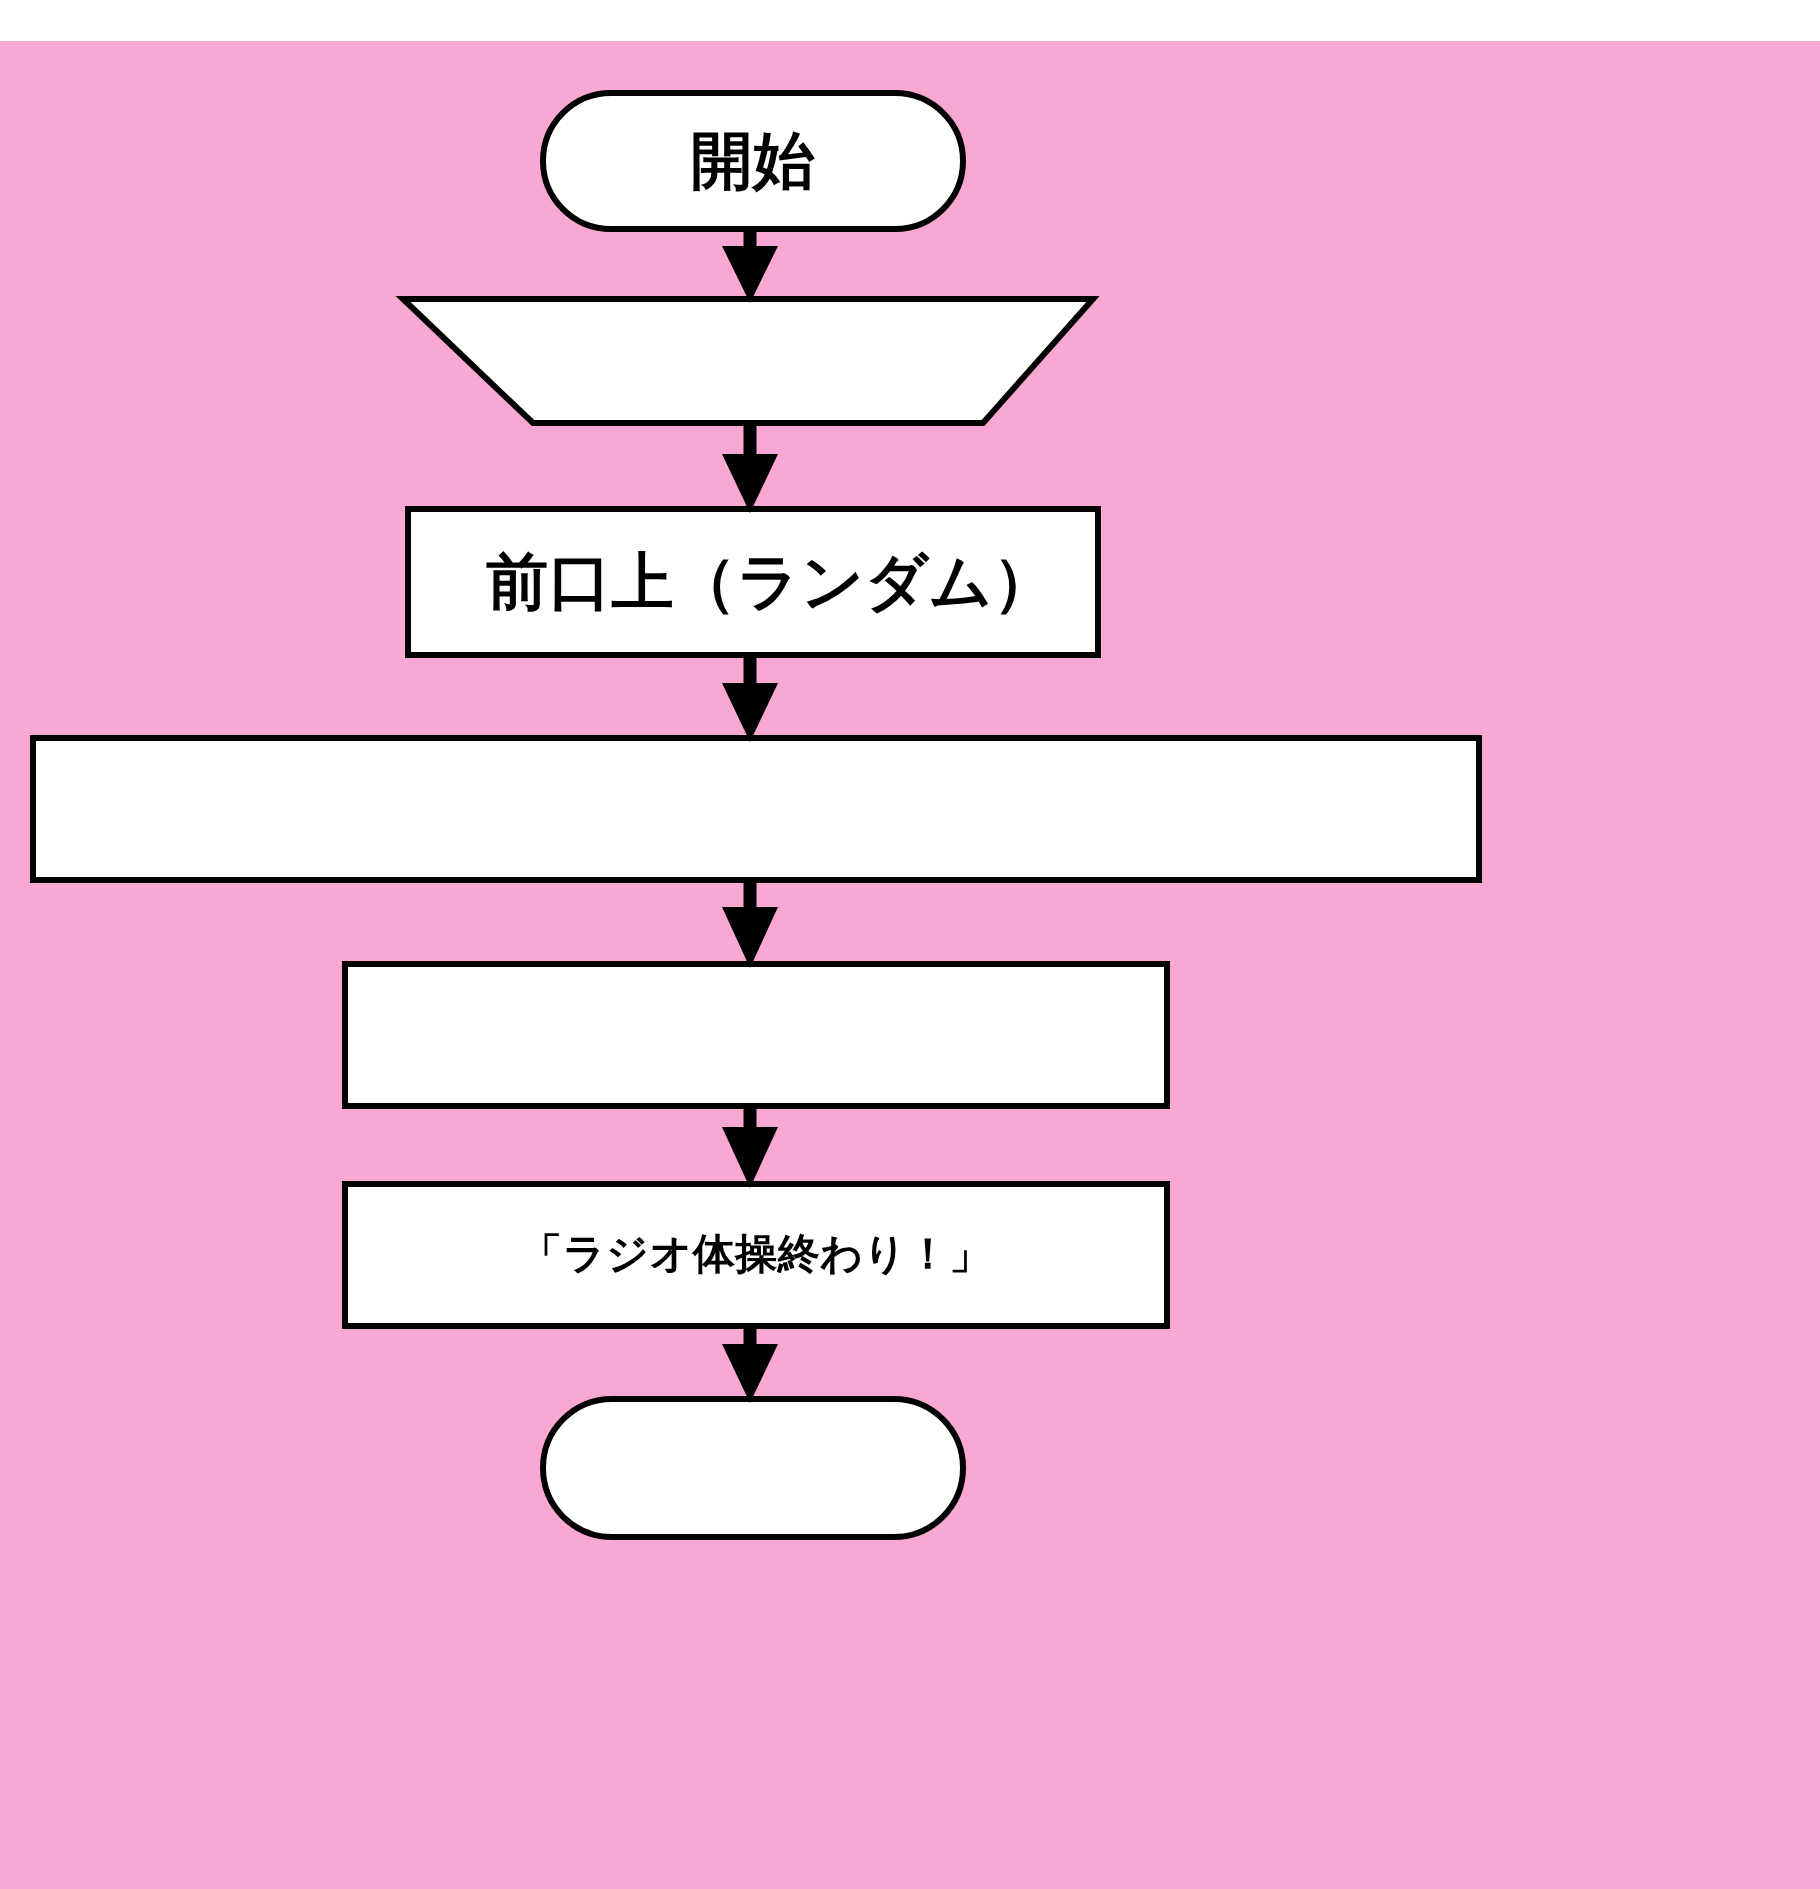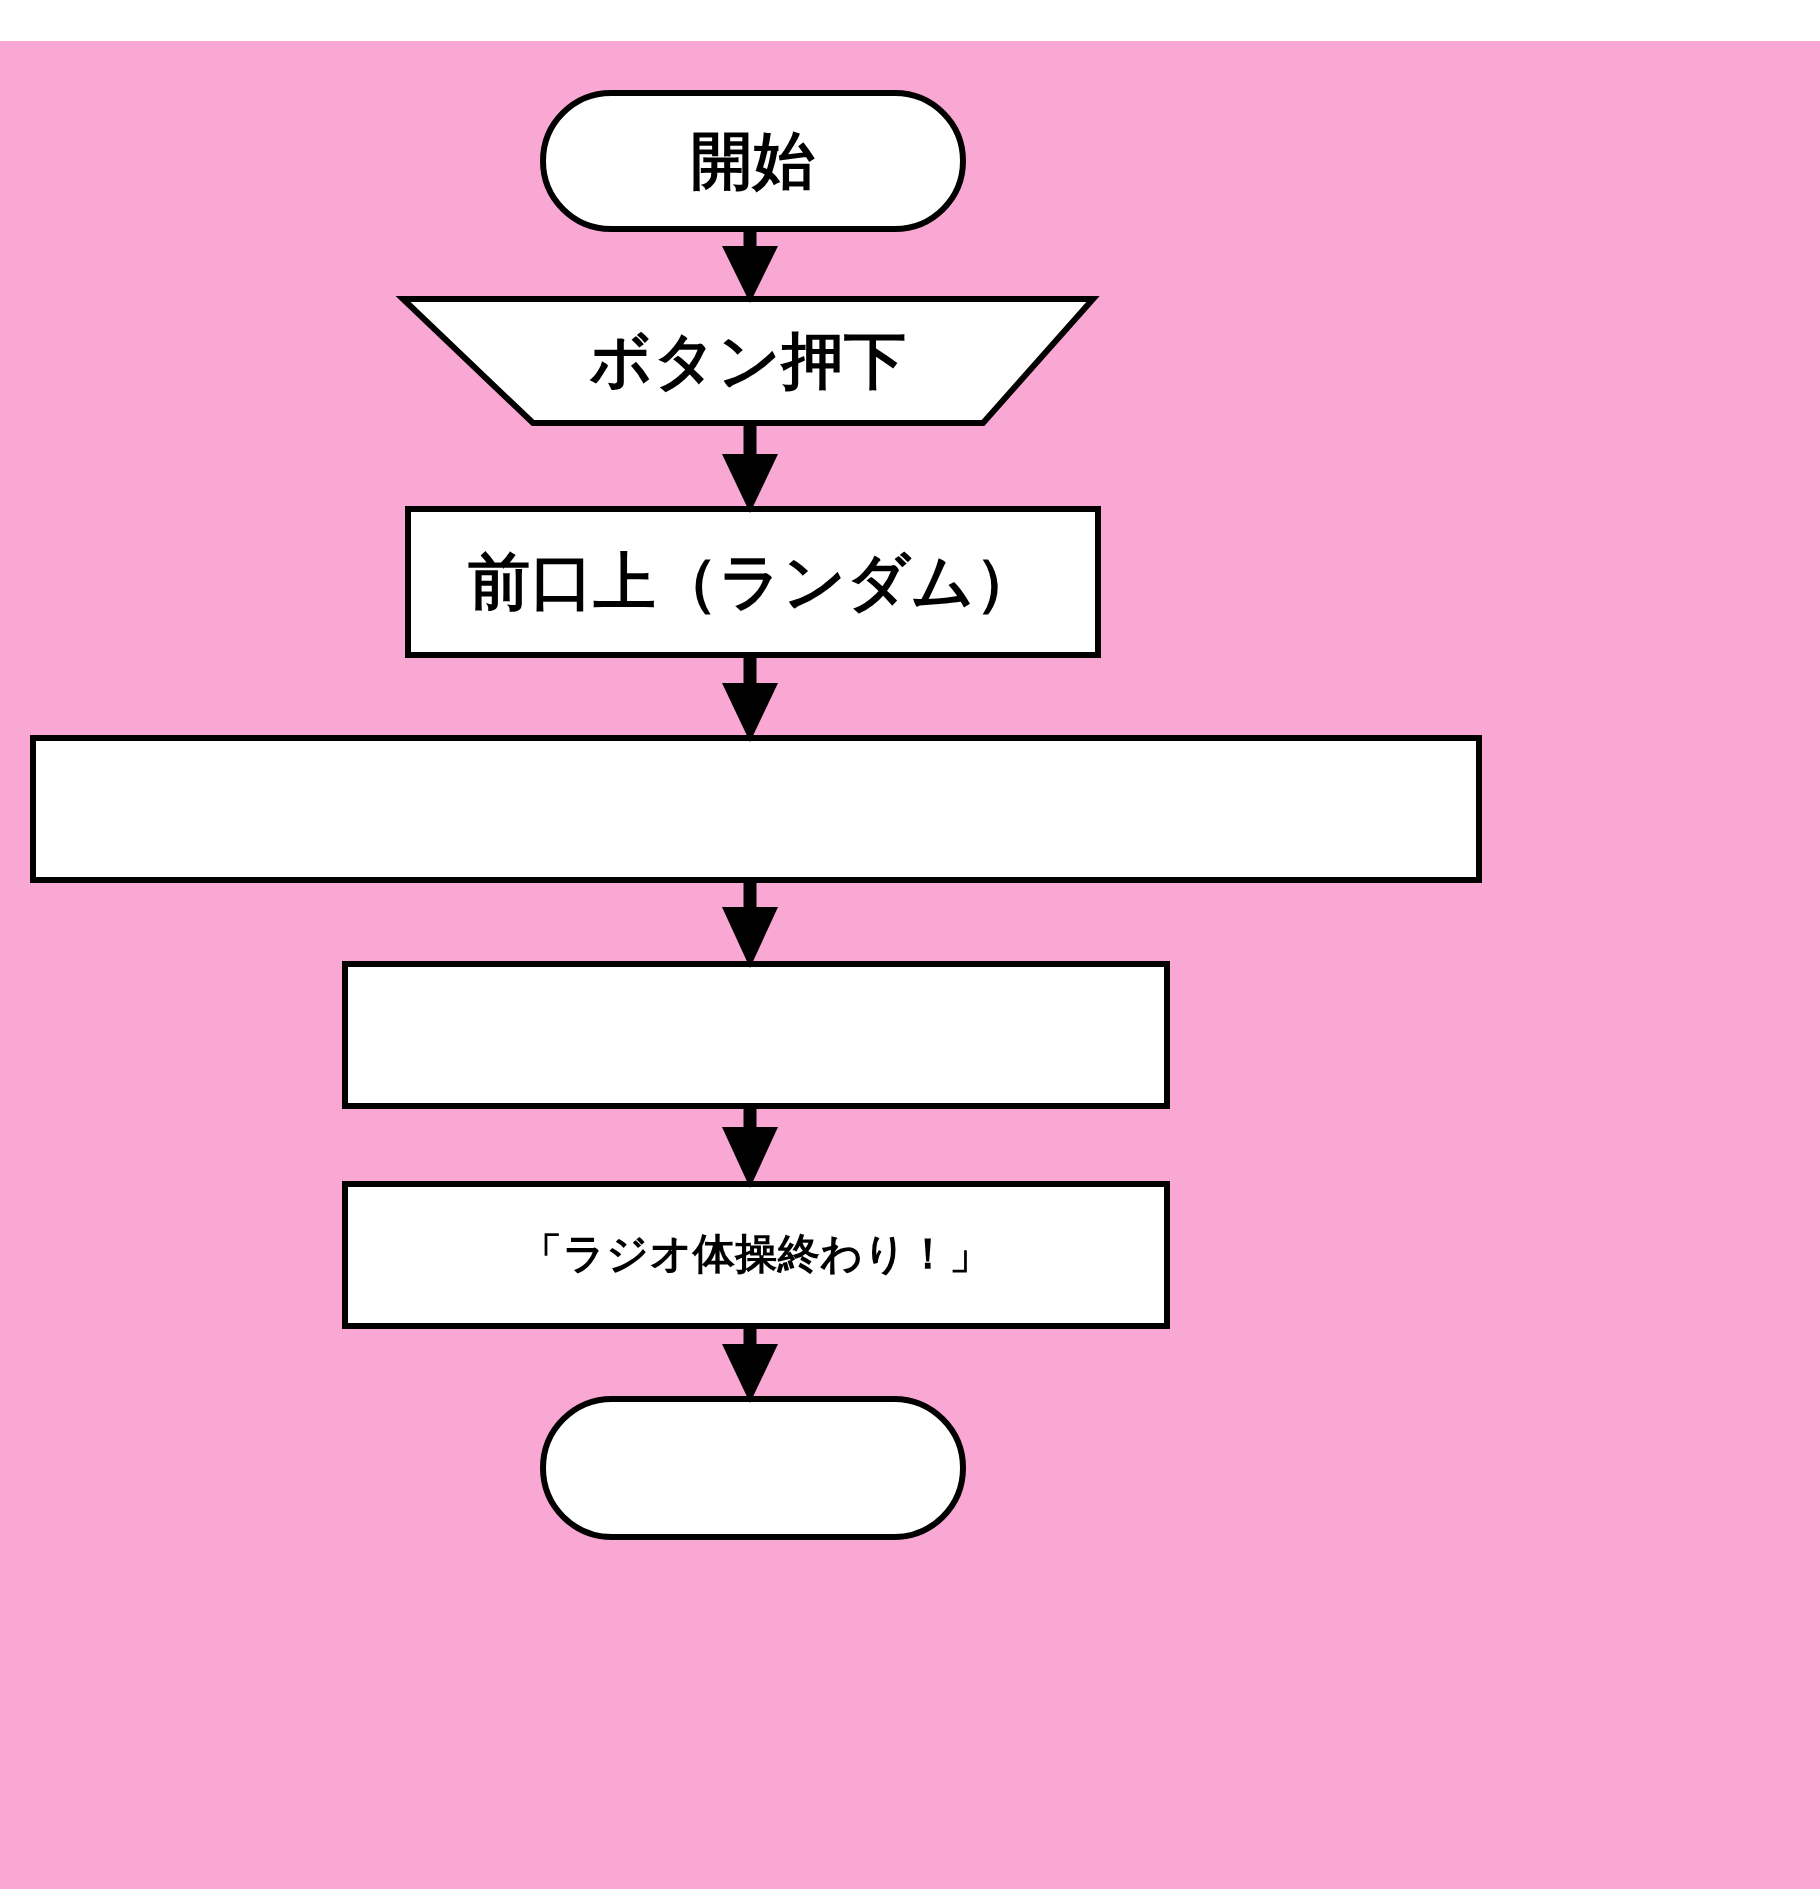--- a/index.html
+++ b/index.html
@@ -35,21 +35,21 @@
     font-family: "DejaVu Sans", "Liberation Sans", sans-serif;
     font-weight: bold;
     color: #000000;
     white-space: nowrap;
     line-height: 1;
     letter-spacing: 0.01em;
     pointer-events: none;
   }
   .lbl-start   { left: 540px;  top: 50px;   width: 426px; height: 140px; font-size: 62px; }
   .lbl-btn     { left: 400px;  top: 256px;  width: 696px; height: 128px; font-size: 62px; }
-  .lbl-intro   { left: 406px;  top: 466px;  width: 694px; height: 150px; font-size: 62px; }
+  .lbl-intro   { left: 424px;  top: 466px;  width: 694px; height: 150px; font-size: 62px; }
   .lbl-announce{ left: 30px;   top: 694px;  width: 1452px;height: 146px; font-size: 62px; }
   .lbl-music   { left: 342px;  top: 920px;  width: 828px; height: 146px; font-size: 62px; }
   .lbl-finish  { left: 342px;  top: 1140px; width: 828px; height: 146px; font-size: 42px; }
   .lbl-end     { left: 540px;  top: 1356px; width: 426px; height: 142px; font-size: 62px; }
 </style>
 </head>
 <body>
 
 <div id="canvas">
 
@@ -96,21 +96,20 @@
 
     <g>
       <line x1="750" y1="1285" x2="750" y2="1330" stroke="#000000" stroke-width="13"></line>
       <polygon points="750,1362 722,1303 778,1303" fill="#000000"></polygon>
     </g>
 
   </svg>
 
   <div class="node-label lbl-start">開始</div>
 
-  <div class="node-label lbl-btn">ボタン押下</div>
 
   <div class="node-label lbl-intro">前口上（ランダム）</div>
 
 
 
   <div class="node-label lbl-finish">「ラジオ体操終わり！」</div>
 
 
 </div>
 

